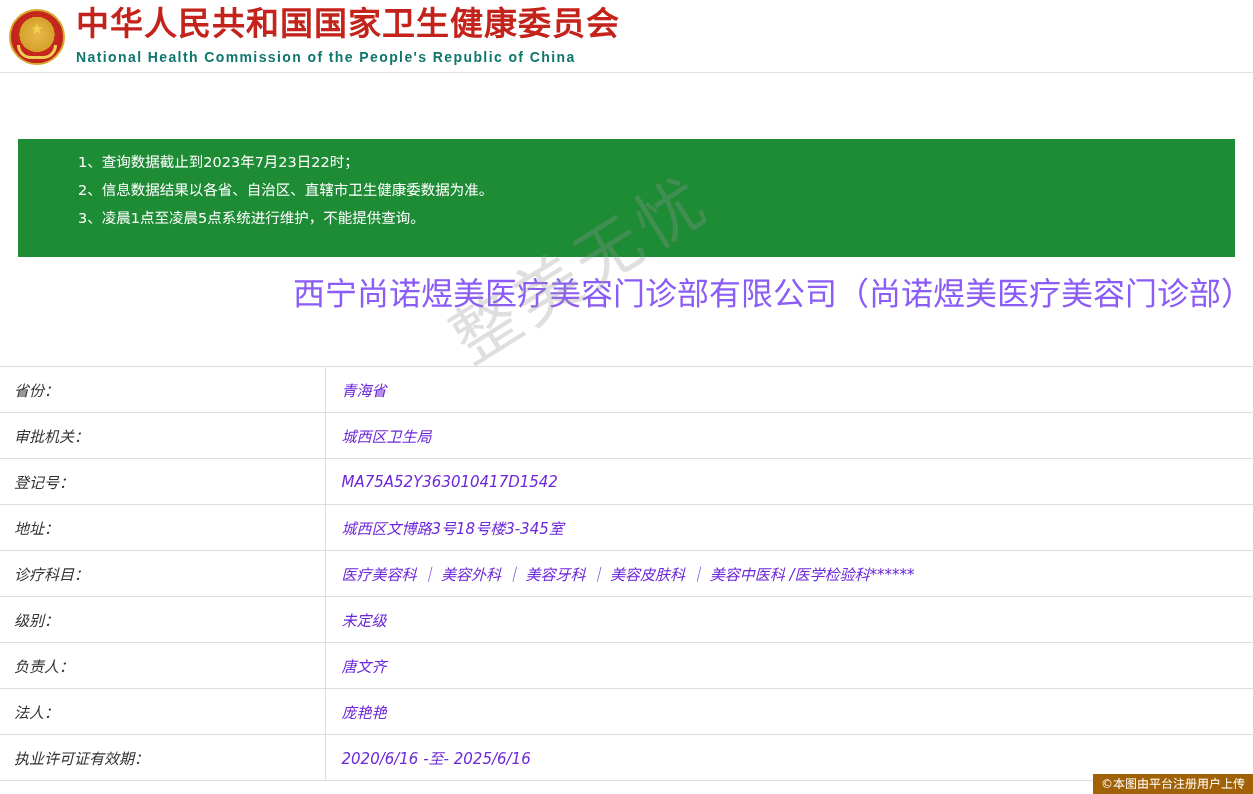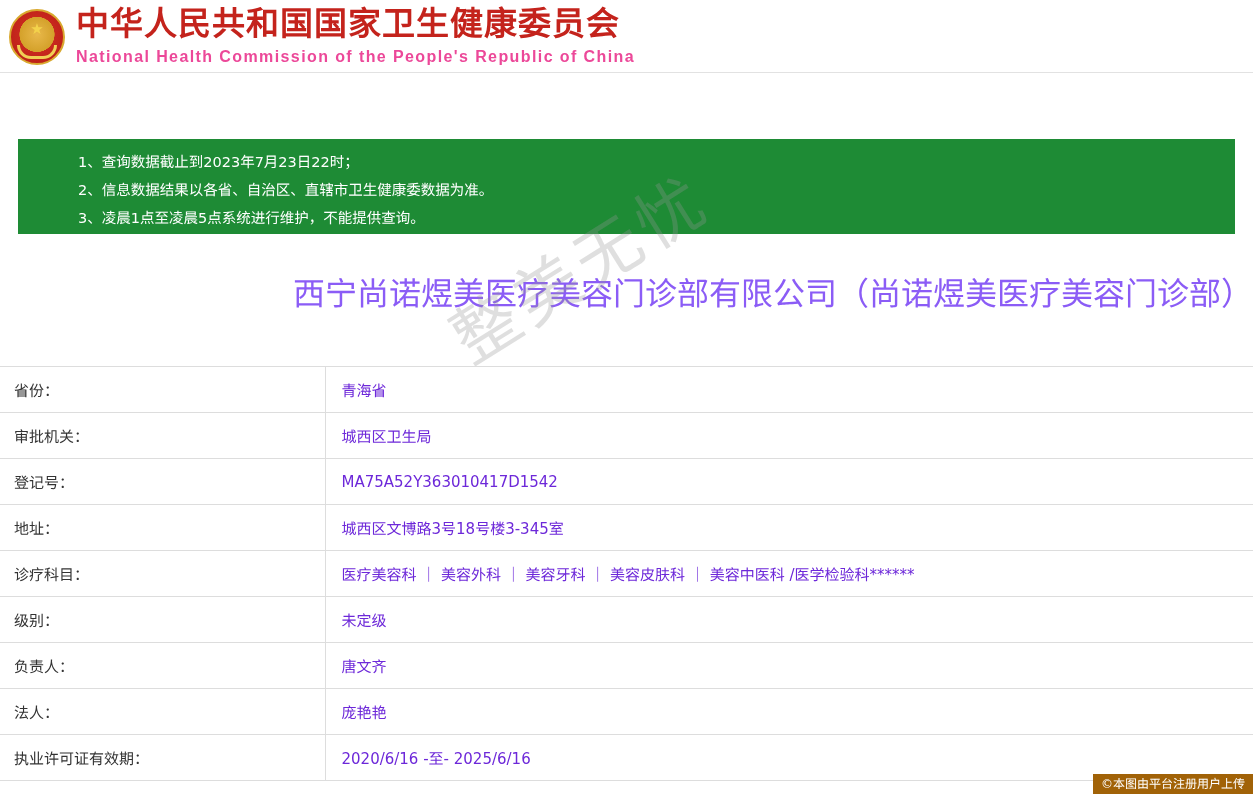--- a/index.html
+++ b/index.html
@@ -73,43 +73,43 @@
   .header-cn {
     font-family: Liberation Mono, monospace;
     font-size: 33px;
     font-weight: bold;
     color: #c4231c;
     letter-spacing: 1px;
     line-height: 38px;
     white-space: nowrap;
   }
   .header-en {
-    font-size: 16px;
+    font-size: 14px;
     font-weight: bold;
-    color: #ec4899;
+    color: #0f766e;
     letter-spacing: 1.4px;
     line-height: 16px;
     margin-top: 3px;
     white-space: nowrap;
   }
   .header-rule {
     position: absolute;
     left: 0; top: 72px;
     width: 1253px;
     height: 1px;
     background: #e2e2e2;
   }
 
   
   .notice {
     position: absolute;
     left: 18px;
     top: 139px;
     width: 1217px;
-    height: 95px;
+    height: 118px;
     background: #1e8b35;
     color: #ffffff;
     padding: 12px 0 0 60px;
   }
   .notice p {
     margin: 0 0 6px 0;
     font-size: 14.5px;
     line-height: 22px;
     font-family: "DejaVu Sans", "Liberation Sans", sans-serif;
     white-space: nowrap;
@@ -130,20 +130,21 @@
   }
 
   
   .info-table {
     position: absolute;
     left: 0;
     top: 366px;
     width: 1253px;
     border-collapse: collapse;
     table-layout: fixed;
+    font-style: italic;
   }
   .info-table tr {
     height: 46px;
   }
   .info-table td {
     border-bottom: 1px solid #dddddd;
     font-size: 15px;
     color: #333333;
     font-family: "DejaVu Sans", "Liberation Sans", sans-serif;
     vertical-align: middle;

